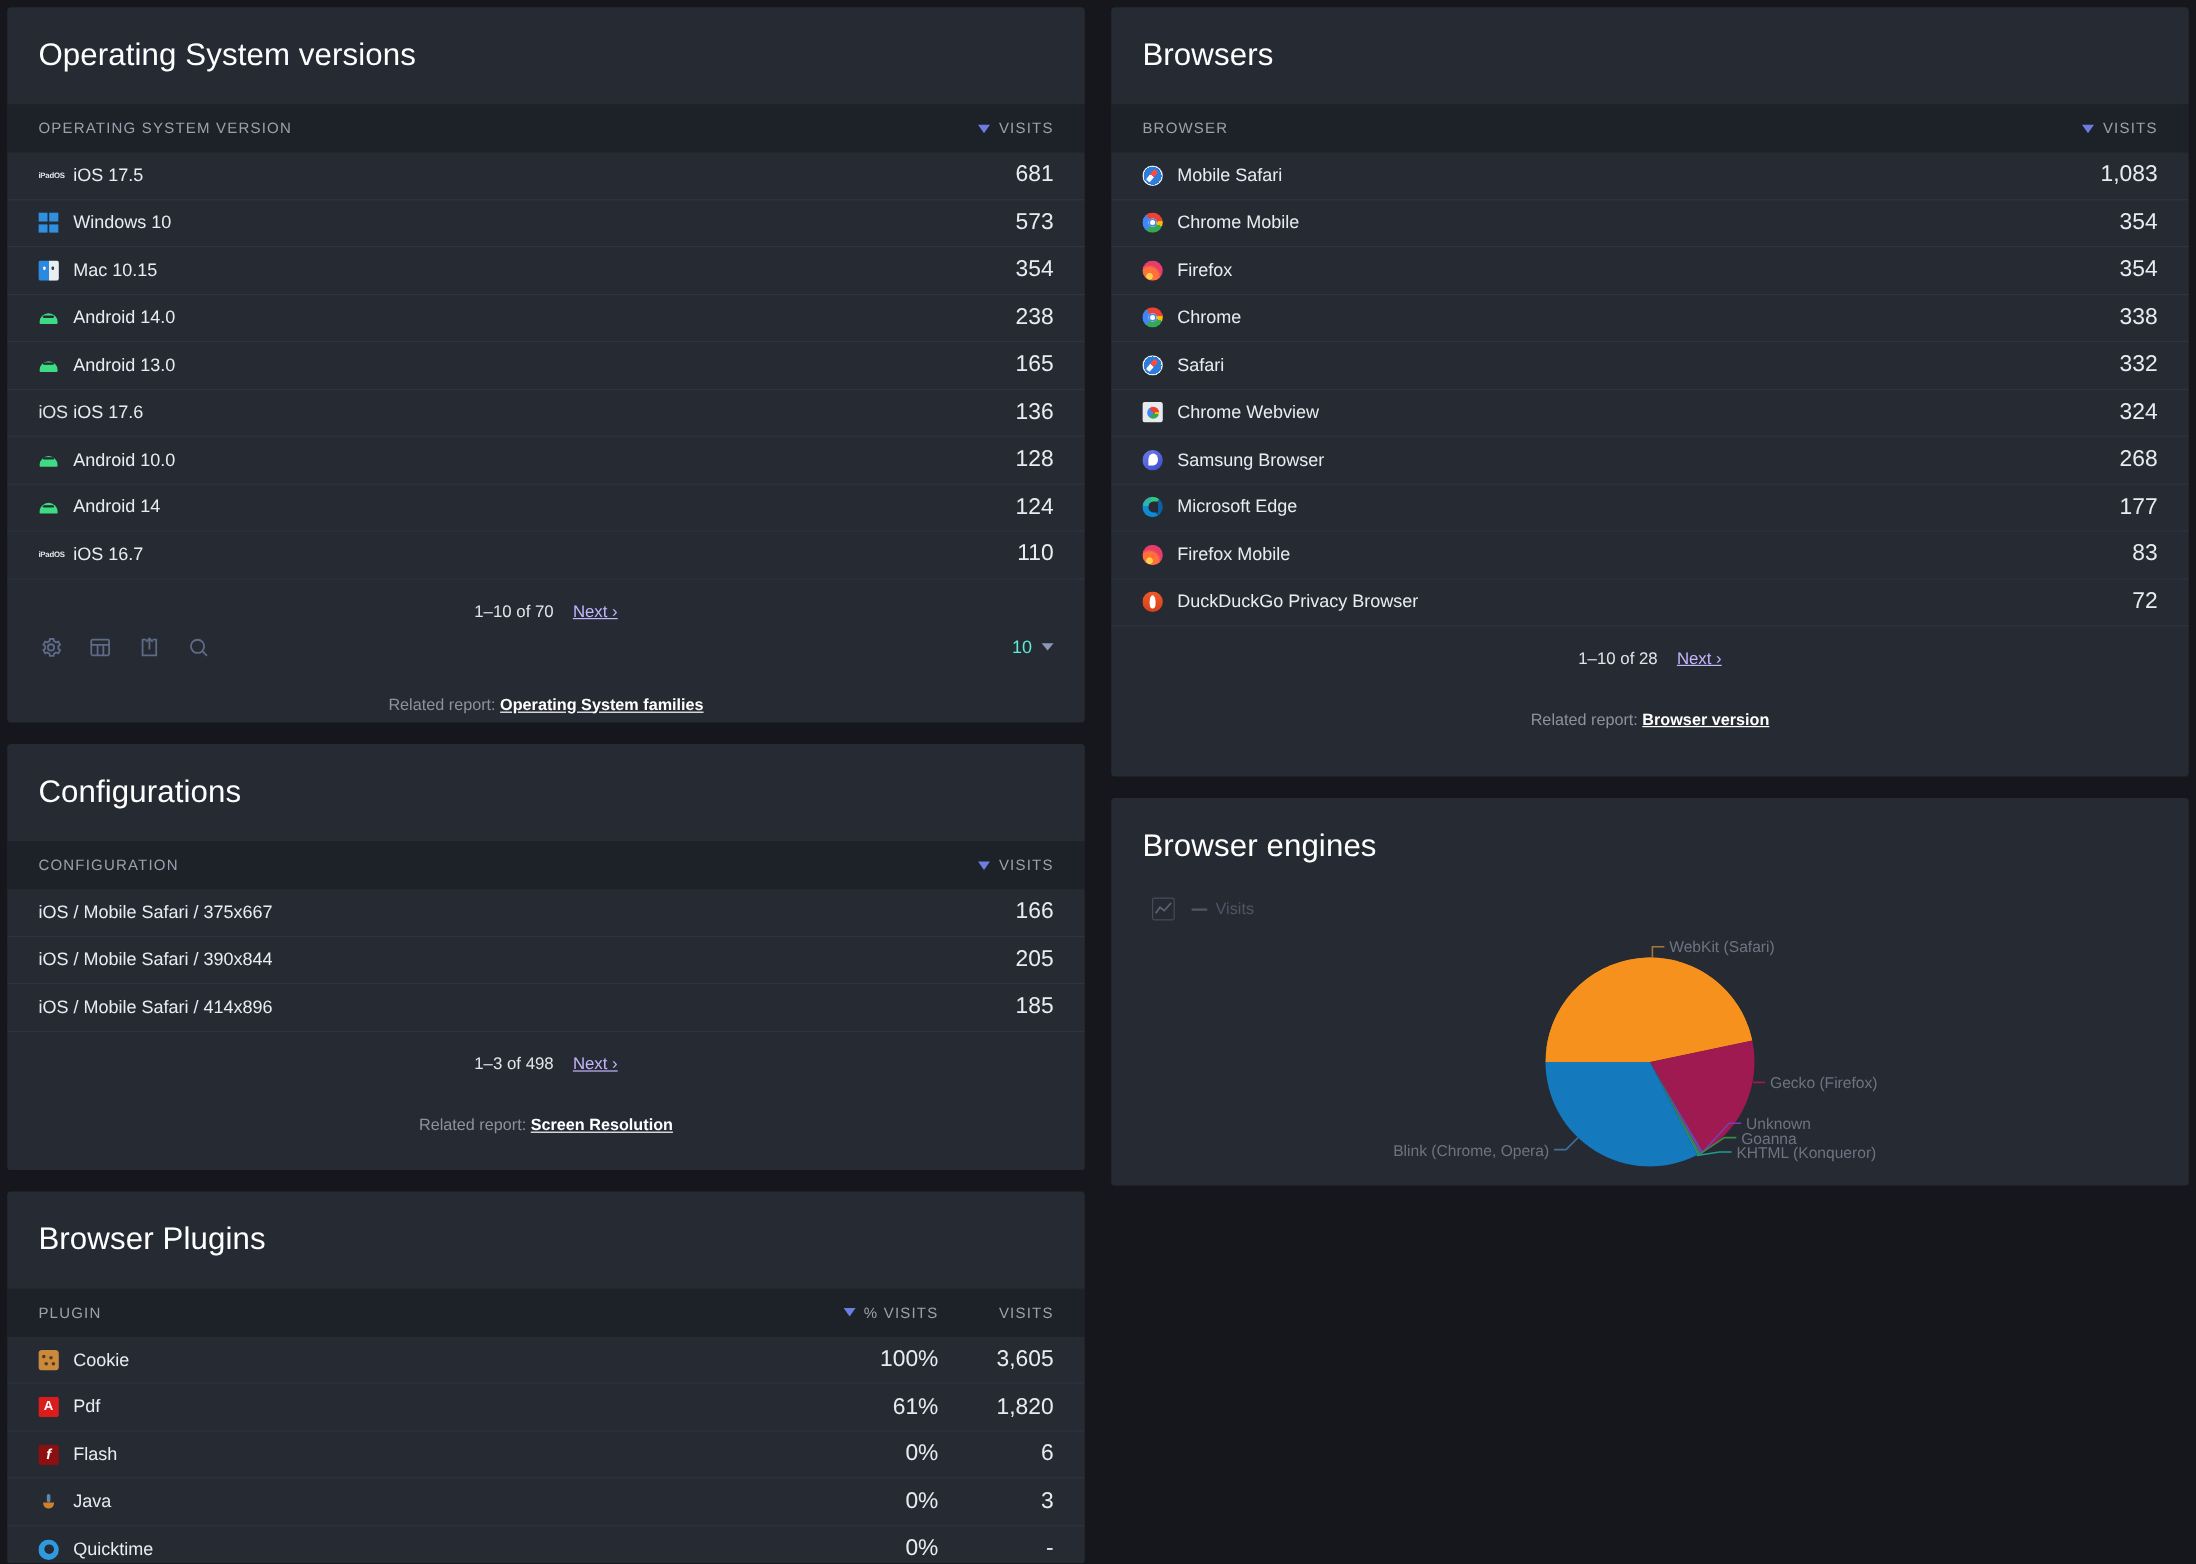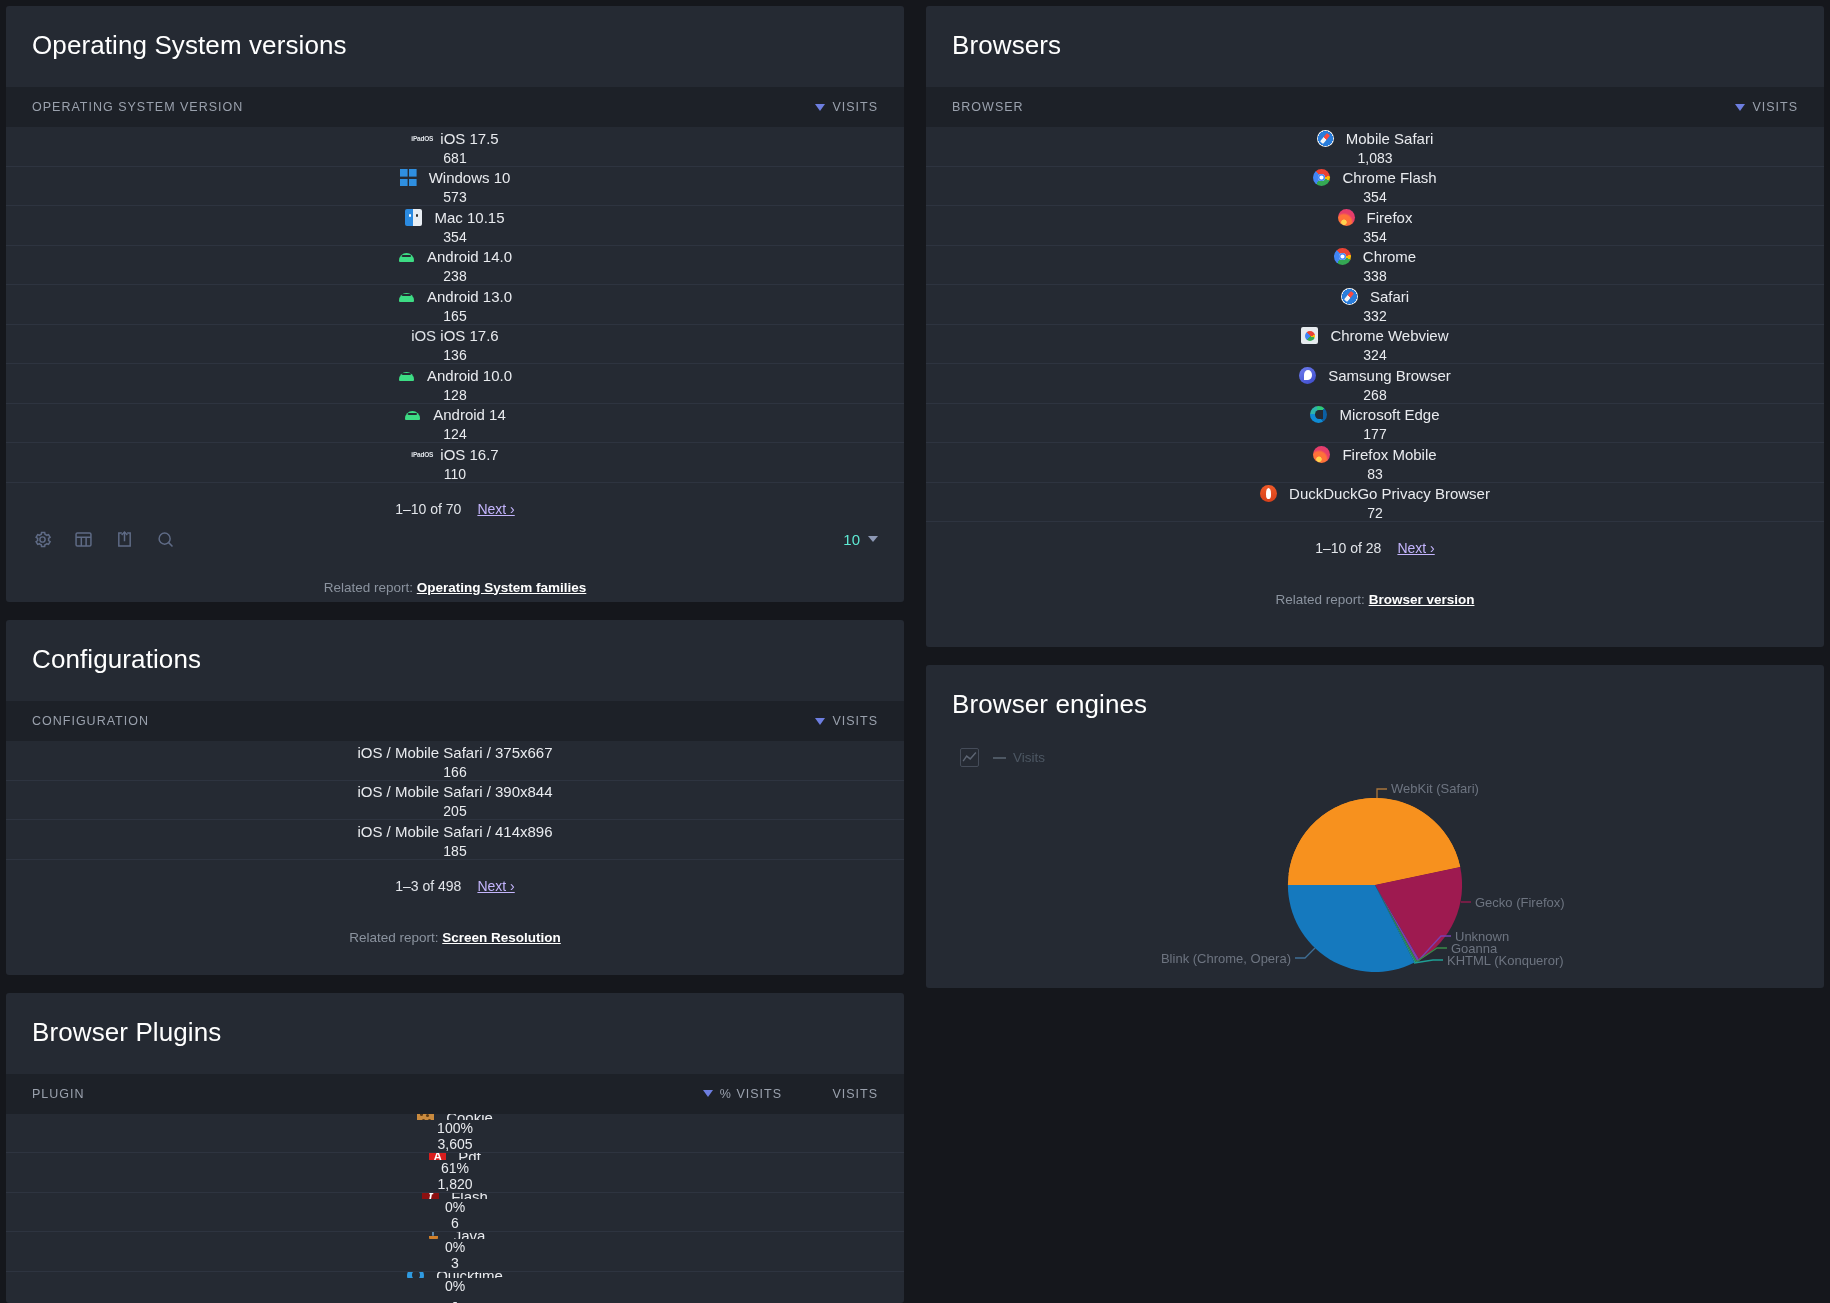--- a/index.html
+++ b/index.html
@@ -41,24 +41,24 @@
     border-left: 5.5px solid transparent;
     border-right: 5.5px solid transparent;
     border-top: 7px solid #6d7ee0;
     display: inline-block;
   }
 
   .row {
     display: flex; align-items: center;
     padding: 0 26px; height: 39.5px;
     border-bottom: 1px solid #2e3440;
-    font-size: 15px; color: #e9ebef; flex-direction: column;
+    font-size: 15px; color: #e9ebef;
   }
   .row .cell-label { flex: 1; display: flex; align-items: center; gap: 12px; white-space: nowrap; overflow: hidden; }
-  .row .cell-val { width: 120px; text-align: center; font-size: 14px; }
+  .row .cell-val { width: 120px; text-align: right; font-size: 19px; }
   .row .cell-val.narrow { width: 96px; }
 
   .ic { width: 17px; height: 17px; flex: 0 0 17px; display: inline-block; position: relative; }
 
   
   .ic-ipados, .ic-ios {
     font-size: 6.5px; line-height: 17px; text-align: center;
     color: #dfe3e8; font-weight: 700; letter-spacing: -.2px;
   }
   .ic-ios { font-size: 15px; font-weight: 400; }
@@ -385,21 +385,21 @@
         <div class="row">
           <div class="cell-label">
               <span class="ic ic-safari"></span>
               <span>Mobile Safari</span>
             </div>
           <div class="cell-val">1,083</div>
         </div>
         <div class="row">
           <div class="cell-label">
               <span class="ic ic-chrome"></span>
-              <span>Chrome Flash</span>
+              <span>Chrome Mobile</span>
             </div>
           <div class="cell-val">354</div>
         </div>
         <div class="row">
           <div class="cell-label">
               <span class="ic ic-firefox"></span>
               <span>Firefox</span>
             </div>
           <div class="cell-val">354</div>
         </div>

